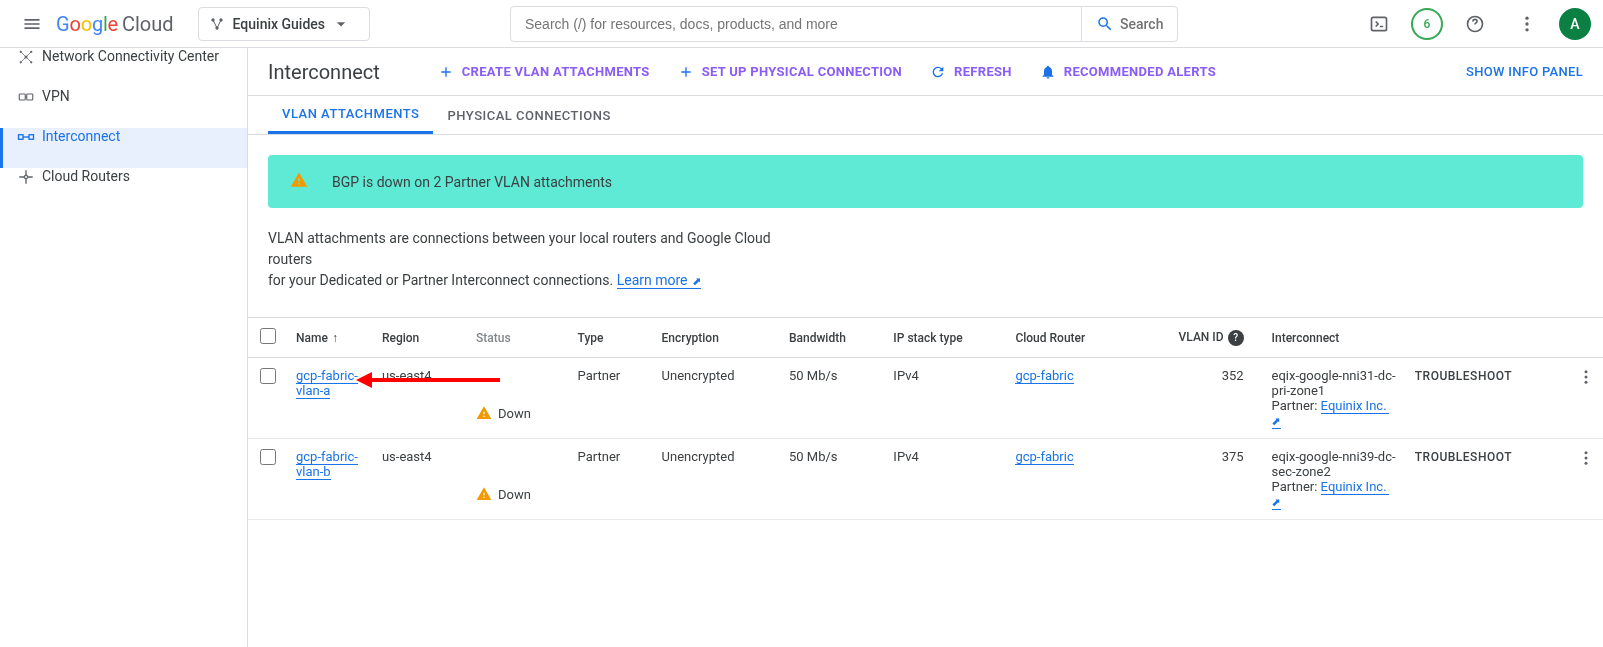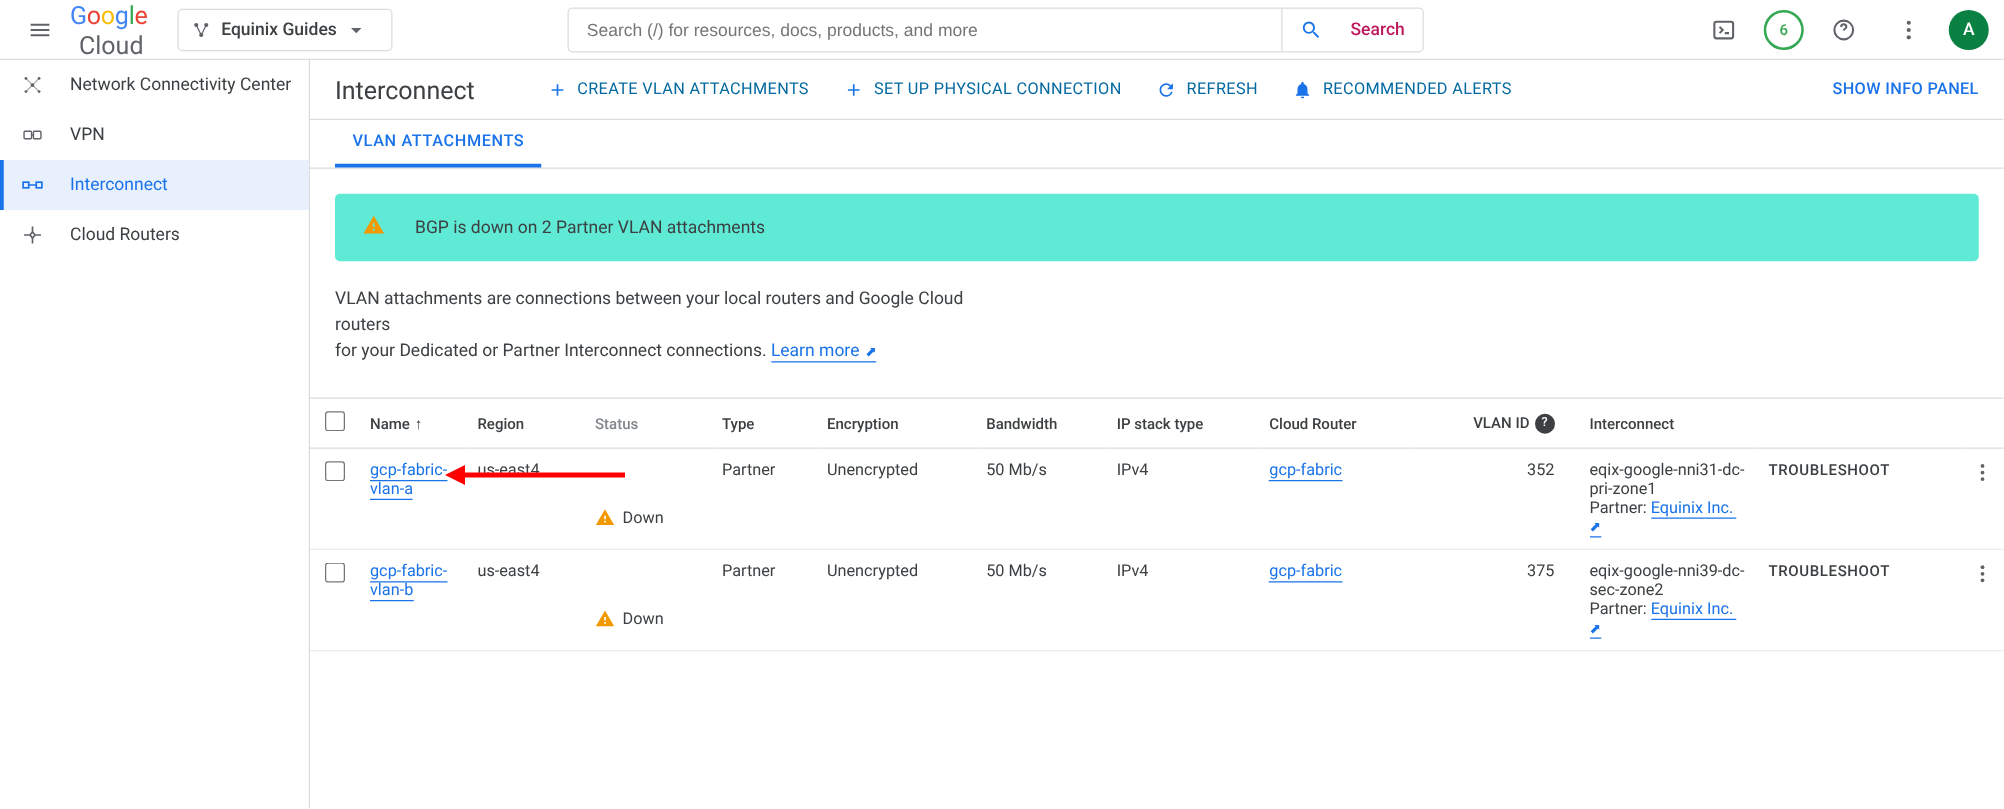--- a/index.html
+++ b/index.html
@@ -3,52 +3,52 @@
 <meta charset="utf-8">
 <style>
   * { box-sizing: border-box; margin: 0; padding: 0; }
   body { font-family: 'Google Sans', Roboto, Arial, sans-serif; font-size: 14px; color: #3c4043; background: #fff; overflow-x: hidden; }
   a { color: #1a73e8; text-decoration: none; margin-top: 15px; }
   a.uline { border-bottom: 1px solid #1a73e8; }
 
   
   .header { display: flex; align-items: center; height: 48px; padding: 0 12px; border-bottom: 1px solid #dadce0; }
   .hamburger { width: 40px; height: 40px; display: flex; align-items: center; justify-content: center; cursor: pointer; }
-  .logo { display: flex; align-items: center; margin-left: 4px; margin-right: 24px; flex-direction: column; }
+  .logo { display: flex; align-items: flex-start; margin-left: 4px; margin-right: 24px; }
   .logo-text { font-size: 20px; font-weight: 400; letter-spacing: -0.2px; }
   .logo-text .g-blue { color:#4285F4; } .logo-text .g-red{color:#EA4335;} .logo-text .g-yellow{color:#FBBC05;} .logo-text .g-green{color:#34A853;}
   .logo-cloud { color:#5f6368; margin-left:4px; font-size:20px; }
   .project-picker { display:flex; align-items:center; border:1px solid #dadce0; border-radius:4px; height:34px; padding:0 10px; cursor:pointer; }
   .project-picker svg { margin-right:8px; }
   .project-name { font-weight:500; color:#3c4043; }
   .search-outer { display:flex; align-items:center; border:1px solid #dadce0; border-radius:4px; height:36px; margin-left: 140px; }
   .search-input { border:none; outline:none; width:570px; padding:0 14px; font-size:14px; color:#5f6368; background:transparent; }
-  .search-btn { display:flex; align-items:center; gap:22px; border-left:1px solid #dadce0; height:100%; padding:0 14px; cursor:pointer; color:#be185d; font-weight:500; }
+  .search-btn { display:flex; align-items:center; gap:6px; border-left:1px solid #dadce0; height:100%; padding:0 14px; cursor:pointer; color:#737373; font-weight:500; }
   .header-right { margin-left:auto; display:flex; align-items:center; gap:12px; }
   .hicon { width:40px; height:40px; display:flex; align-items:center; justify-content:center; cursor:pointer; color:#5f6368; }
   .trial-badge { width:32px; height:32px; border:2px solid #34a853; border-radius:50%; display:flex; align-items:center; justify-content:center; color:#34a853; font-size:12px; font-weight:500; }
   .avatar { width:32px; height:32px; border-radius:50%; background:#0b8043; color:#fff; display:flex; align-items:center; justify-content:center; font-weight:500; }
 
   
   .main { display:flex; height: calc(100vh - 48px); }
   .sidebar { width:248px; border-right:1px solid #dadce0; flex-shrink:0; }
   .sidebar-header { display:flex; align-items:center; height:48px; padding:0 14px; gap:14px; border-bottom:1px solid #dadce0; }
   .sidebar-header-icon { width:24px; height:24px; display:flex; align-items:center; justify-content:center; color:#5f6368;}
   .sidebar-title { font-size:18px; color:#3c4043; flex:1; }
   .pin-icon { color:#5f6368; }
-  .nav-item { display:flex; align-items:center; height:40px; padding:0 14px; gap:18px; cursor:pointer; color:#3c4043;}
+  .nav-item { display:flex; height:40px; padding:0 14px; gap:4px; cursor:pointer; color:#3c4043;}
   .nav-item .nicon { width:24px; display:flex; justify-content:center; color:#5f6368; }
   .nav-item.active { background:#e8f0fe; color:#1a73e8; border-left:3px solid #1a73e8; padding-left:11px; }
   .nav-item.active .nicon { color:#1a73e8; }
 
   
   .content { flex:1; overflow:auto; }
   .content-header { display:flex; align-items:center; height:48px; padding:0 20px; gap:28px; border-bottom:1px solid #dadce0; }
   .page-title { font-size:20px; color:#3c4043; margin-right:30px; }
-  .action-btn { display:flex; align-items:center; gap:8px; color:#0369a1; font-weight:400; font-size:13px; cursor:pointer; letter-spacing:0.3px; }
+  .action-btn { display:flex; align-items:center; gap:8px; color:#8b5cf6; font-weight:700; font-size:13px; cursor:pointer; letter-spacing:0.3px; }
   .show-info { margin-left:auto; color:#1a73e8; font-weight:500; font-size:13px; cursor:pointer; letter-spacing:0.3px; }
   .tabs { display:flex; padding:0 20px; border-bottom:1px solid #dadce0; }
   .tab { height:38px; display:flex; align-items:center; padding:0 14px; font-size:13px; font-weight:500; letter-spacing:0.5px; color:#5f6368; cursor:pointer; }
   .tab.active { color:#1a73e8; border-bottom:3px solid #1a73e8; }
 
   .body-area { padding:20px 20px 20px 20px; }
   .alert-bar { background:#5eead4; border-radius:4px; padding:16px 22px; display:flex; align-items:center; gap:24px; margin-bottom:20px; }
   .warn-icon { color:#f29900; }
   .desc-text { color:#3c4043; line-height:1.5; max-width:520px; margin-bottom: 6px; }
   .learn-more { color:#1a73e8; }
@@ -219,20 +219,21 @@
         <svg width="16" height="16" viewBox="0 0 24 24" fill="#1a73e8">
             <path d="M12 22c1.1 0 2-.9 2-2h-4c0 1.1.9 2 2 2zm6-6v-5c0-3.07-1.64-5.64-4.5-6.32V4c0-.83-.67-1.5-1.5-1.5s-1.5.67-1.5 1.5v.68C7.63 5.36 6 7.92 6 11v5l-2 2v1h16v-1l-2-2z"></path>
           </svg>
         <span>RECOMMENDED ALERTS</span>
       </div>
       <span class="show-info">SHOW INFO PANEL</span>
     </div>
 
     <div class="tabs">
       <div class="tab active">VLAN ATTACHMENTS</div>
+      <div class="tab">PHYSICAL CONNECTIONS</div>
     </div>
 
     <div class="body-area">
       <div class="alert-bar">
         <span class="warn-icon">
           <svg width="18" height="18" viewBox="0 0 24 24" fill="#f29900">
               <path d="M1 21h22L12 2 1 21zm12-3h-2v-2h2v2zm0-4h-2v-4h2v4z"></path>
             </svg>
         </span>
         <span>BGP is down on 2 Partner VLAN attachments</span>

